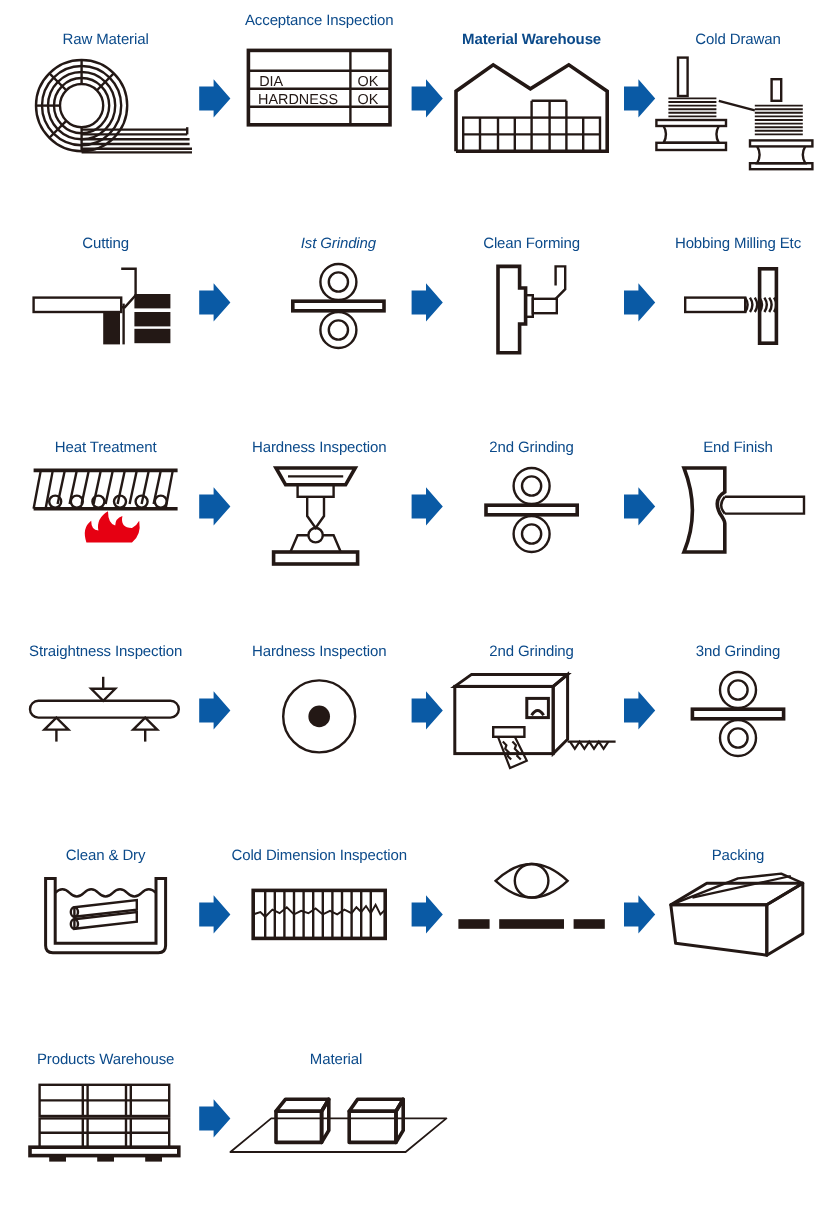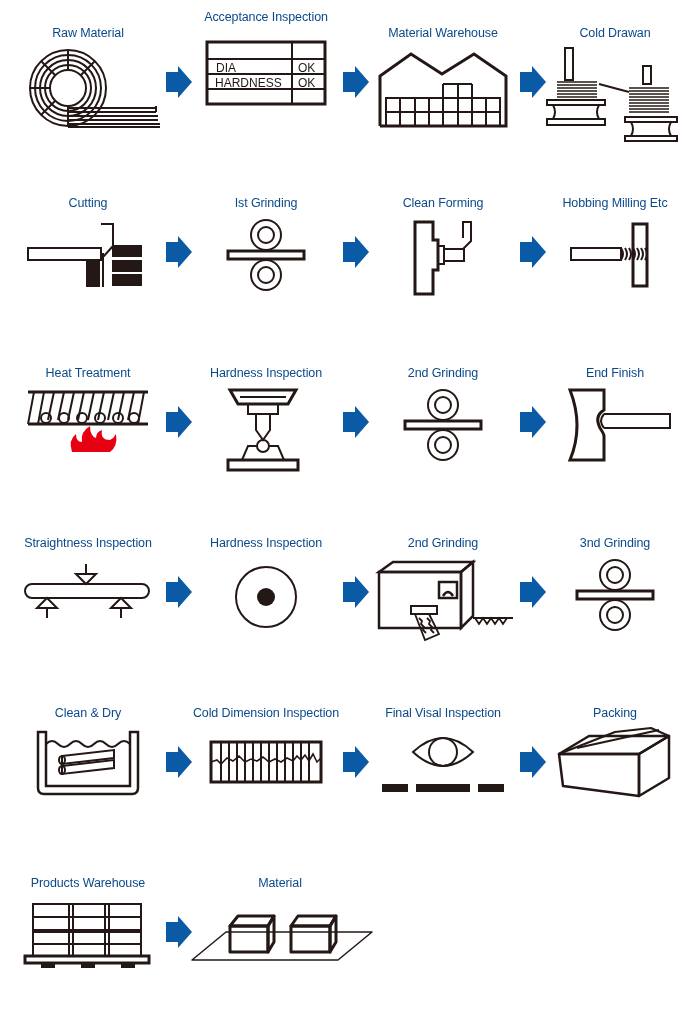--- a/index.html
+++ b/index.html
@@ -59,21 +59,21 @@
     <text x="92" y="40" font-size="12" fill="#231815" font-family="Liberation Sans, sans-serif">OK</text>
     <text x="9" y="55" font-size="12" fill="#231815" font-family="Liberation Sans, sans-serif">HARDNESS</text>
     <text x="92" y="55" font-size="12" fill="#231815" font-family="Liberation Sans, sans-serif">OK</text>
   </svg>
 </div>
 
 <svg class="arrow" style="left:343px;top:66px;" viewBox="0 0 26 32">
     <polygon points="0,6 12,6 12,0 26,16 12,32 12,26 0,26" fill="#0a5aa5"></polygon>
   </svg>
 
-<div class="step" style="left:353px;top:24px;">
+<div class="step" style="left:353px;top:24px;font-weight:bold;">
   <span class="label">Material Warehouse</span>
   <svg class="icon" width="130" height="80" viewBox="0 0 130 80">
     <g fill="none" stroke="#231815">
       <polyline points="2,78 2,28 33,6 64,26 96,6 128,28 128,78 2,78" stroke-width="3"></polyline>
       <rect x="8" y="50" width="114" height="28" stroke-width="2"></rect>
       <line x1="8" y1="64" x2="122" y2="64" stroke-width="2"></line>
       <line x1="22" y1="50" x2="22" y2="78" stroke-width="2"></line>
         <line x1="37" y1="50" x2="37" y2="78" stroke-width="2"></line>
       <line x1="51" y1="50" x2="51" y2="78" stroke-width="2"></line>
         <line x1="65" y1="36" x2="65" y2="78" stroke-width="2"></line>
@@ -135,21 +135,21 @@
     <rect x="84" y="42" width="30" height="12" fill="#231815"></rect>
     <rect x="84" y="56" width="30" height="12" fill="#231815"></rect>
     <line x1="75" y1="35" x2="75" y2="69" stroke="#231815" stroke-width="2"></line>
   </svg>
 </div>
 
 <svg class="arrow" style="left:166px;top:236px;" viewBox="0 0 26 32">
     <polygon points="0,6 12,6 12,0 26,16 12,32 12,26 0,26" fill="#0a5aa5"></polygon>
   </svg>
 
-<div class="step" style="left:176px;top:194px;">
+<div class="step" style="left:192px;top:194px;font-style:italic;">
   <span class="label">Ist Grinding</span>
   <svg class="icon" width="80" height="80" viewBox="0 0 80 80">
     <g fill="none" stroke="#231815" stroke-width="2">
       <circle cx="40" cy="17" r="15"></circle>
         <circle cx="40" cy="17" r="8"></circle>
       <rect x="2" y="33" width="76" height="8" stroke-width="3"></rect>
       <circle cx="40" cy="57" r="15"></circle>
         <circle cx="40" cy="57" r="8"></circle>
     </g>
   </svg>
@@ -373,21 +373,20 @@
       <polyline points="2,34 8,32 12,36 18,30 24,33 30,28 36,34 42,31 48,33 54,29 60,34 66,31 72,34 78,30 84,33 88,28 92,32 96,27 100,33 104,26 108,34 112,30" stroke-width="1.6"></polyline>
     </g>
   </svg>
 </div>
 
 <svg class="arrow" style="left:343px;top:746px;" viewBox="0 0 26 32">
     <polygon points="0,6 12,6 12,0 26,16 12,32 12,26 0,26" fill="#0a5aa5"></polygon>
   </svg>
 
 <div class="step" style="left:353px;top:704px;">
-  <span class="label">Final Visal Inspection</span>
   <svg class="icon" width="126" height="70" viewBox="0 0 126 70">
     <g fill="none" stroke="#231815" stroke-width="2">
       <path d="M33 24 Q63 -4 93 24 Q63 52 33 24 Z"></path>
       <circle cx="63" cy="24" r="14"></circle>
     </g>
     <rect x="2" y="56" width="26" height="8" fill="#231815"></rect>
     <rect x="36" y="56" width="54" height="8" fill="#231815"></rect>
     <rect x="98" y="56" width="26" height="8" fill="#231815"></rect>
   </svg>
 </div>

